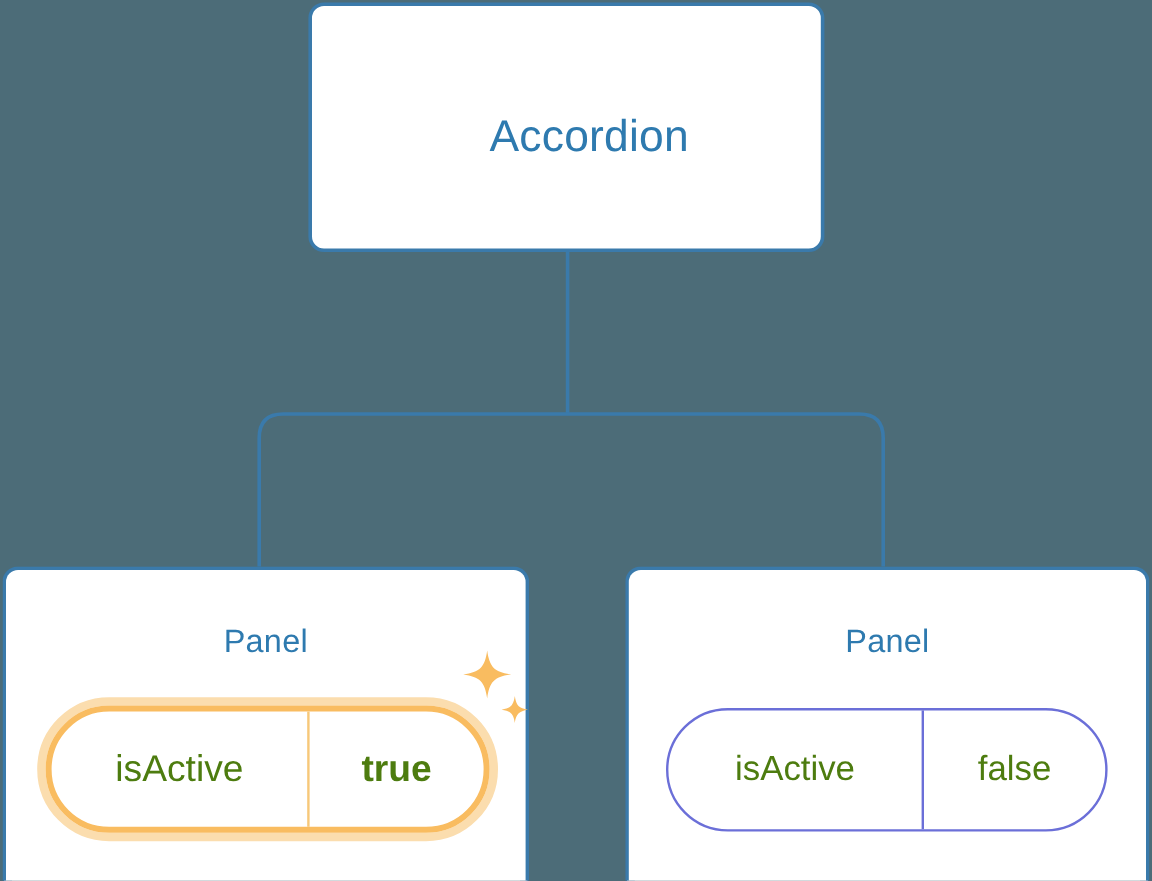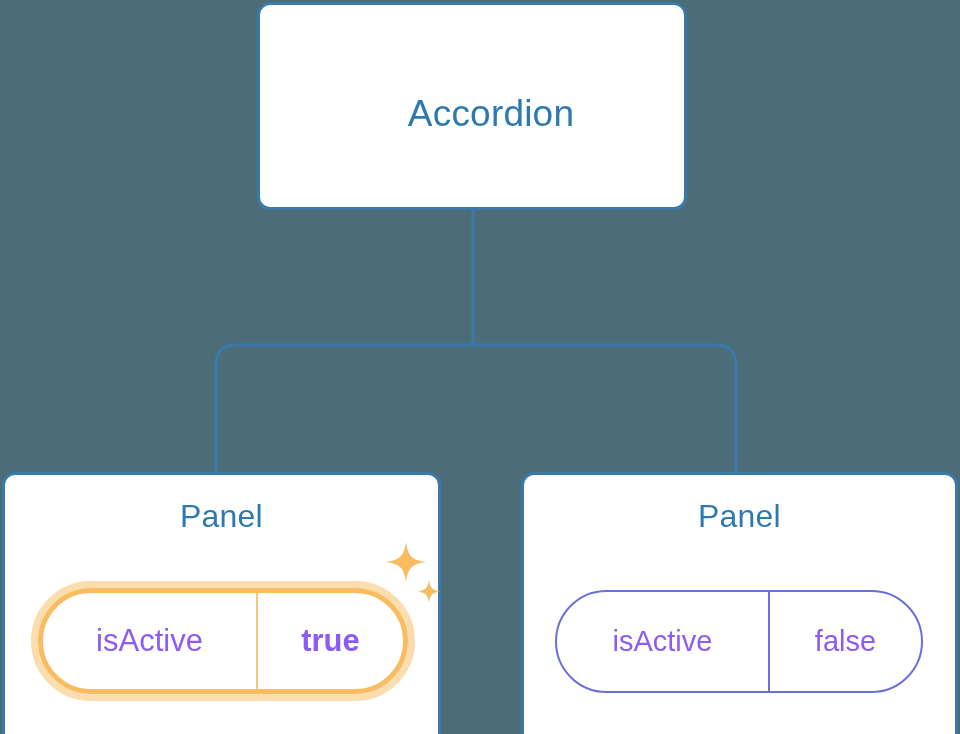--- a/index.html
+++ b/index.html
@@ -77,39 +77,39 @@
 
   .panel-right {
     left: 521px;
     width: 437px;
   }
 
   .panel-title {
     position: absolute;
     left: 0;
     right: 0;
-    top: 23px;
-    font-size: 32px;
+    top: 44px;
+    font-size: 27px;
   }
 
   
   .pill {
     position: absolute;
     display: flex;
     align-items: stretch;
     box-sizing: border-box;
     background: #FFFFFF;
   }
 
   .pill-cell {
     display: flex;
     align-items: center;
     justify-content: center;
     box-sizing: border-box;
-    color: #8b5cf6;
+    color: #4d7c0f;
     white-space: nowrap;
   }
 
   
   .pill-highlight {
     left: 31px;
     top: 581px;
     width: 384px;
     height: 120px;
     border-radius: 60px;

